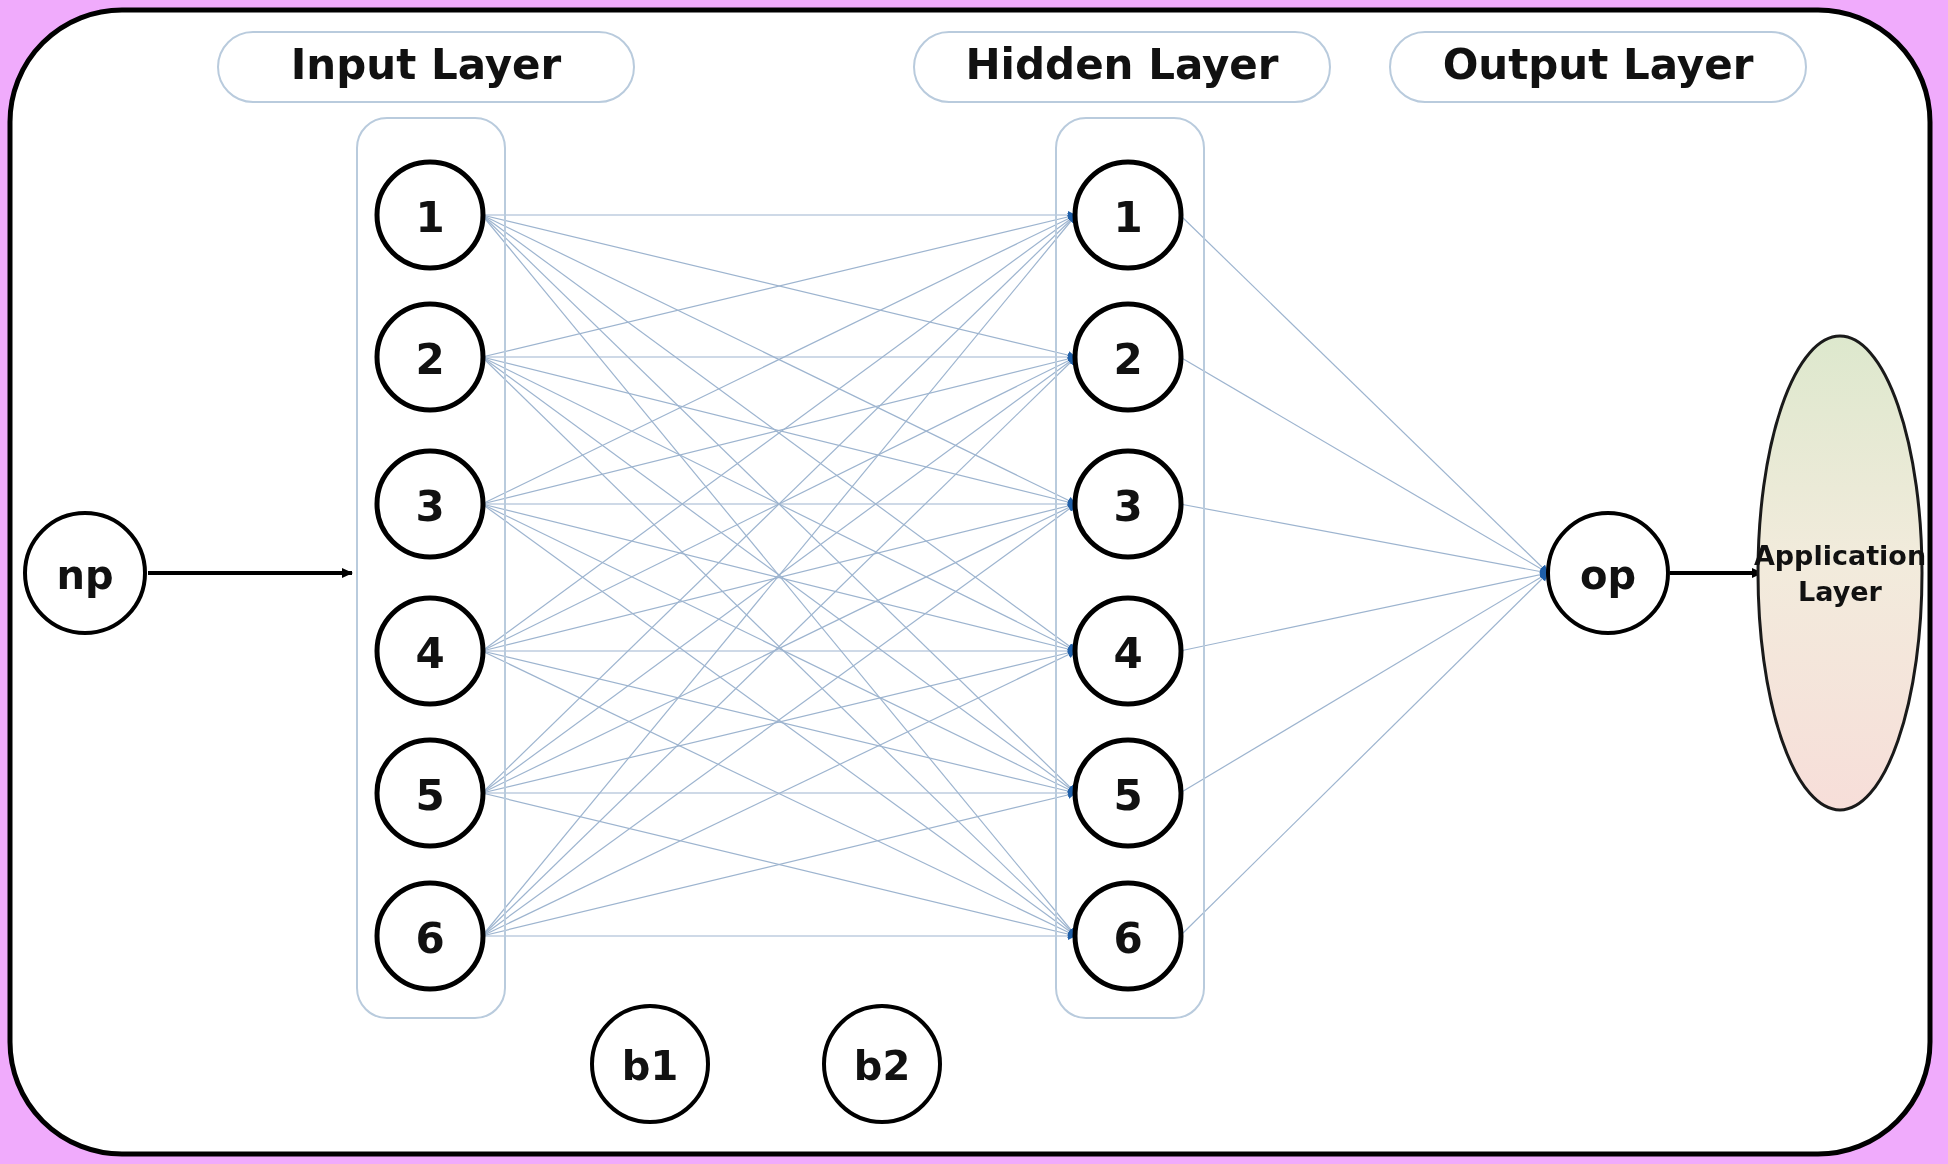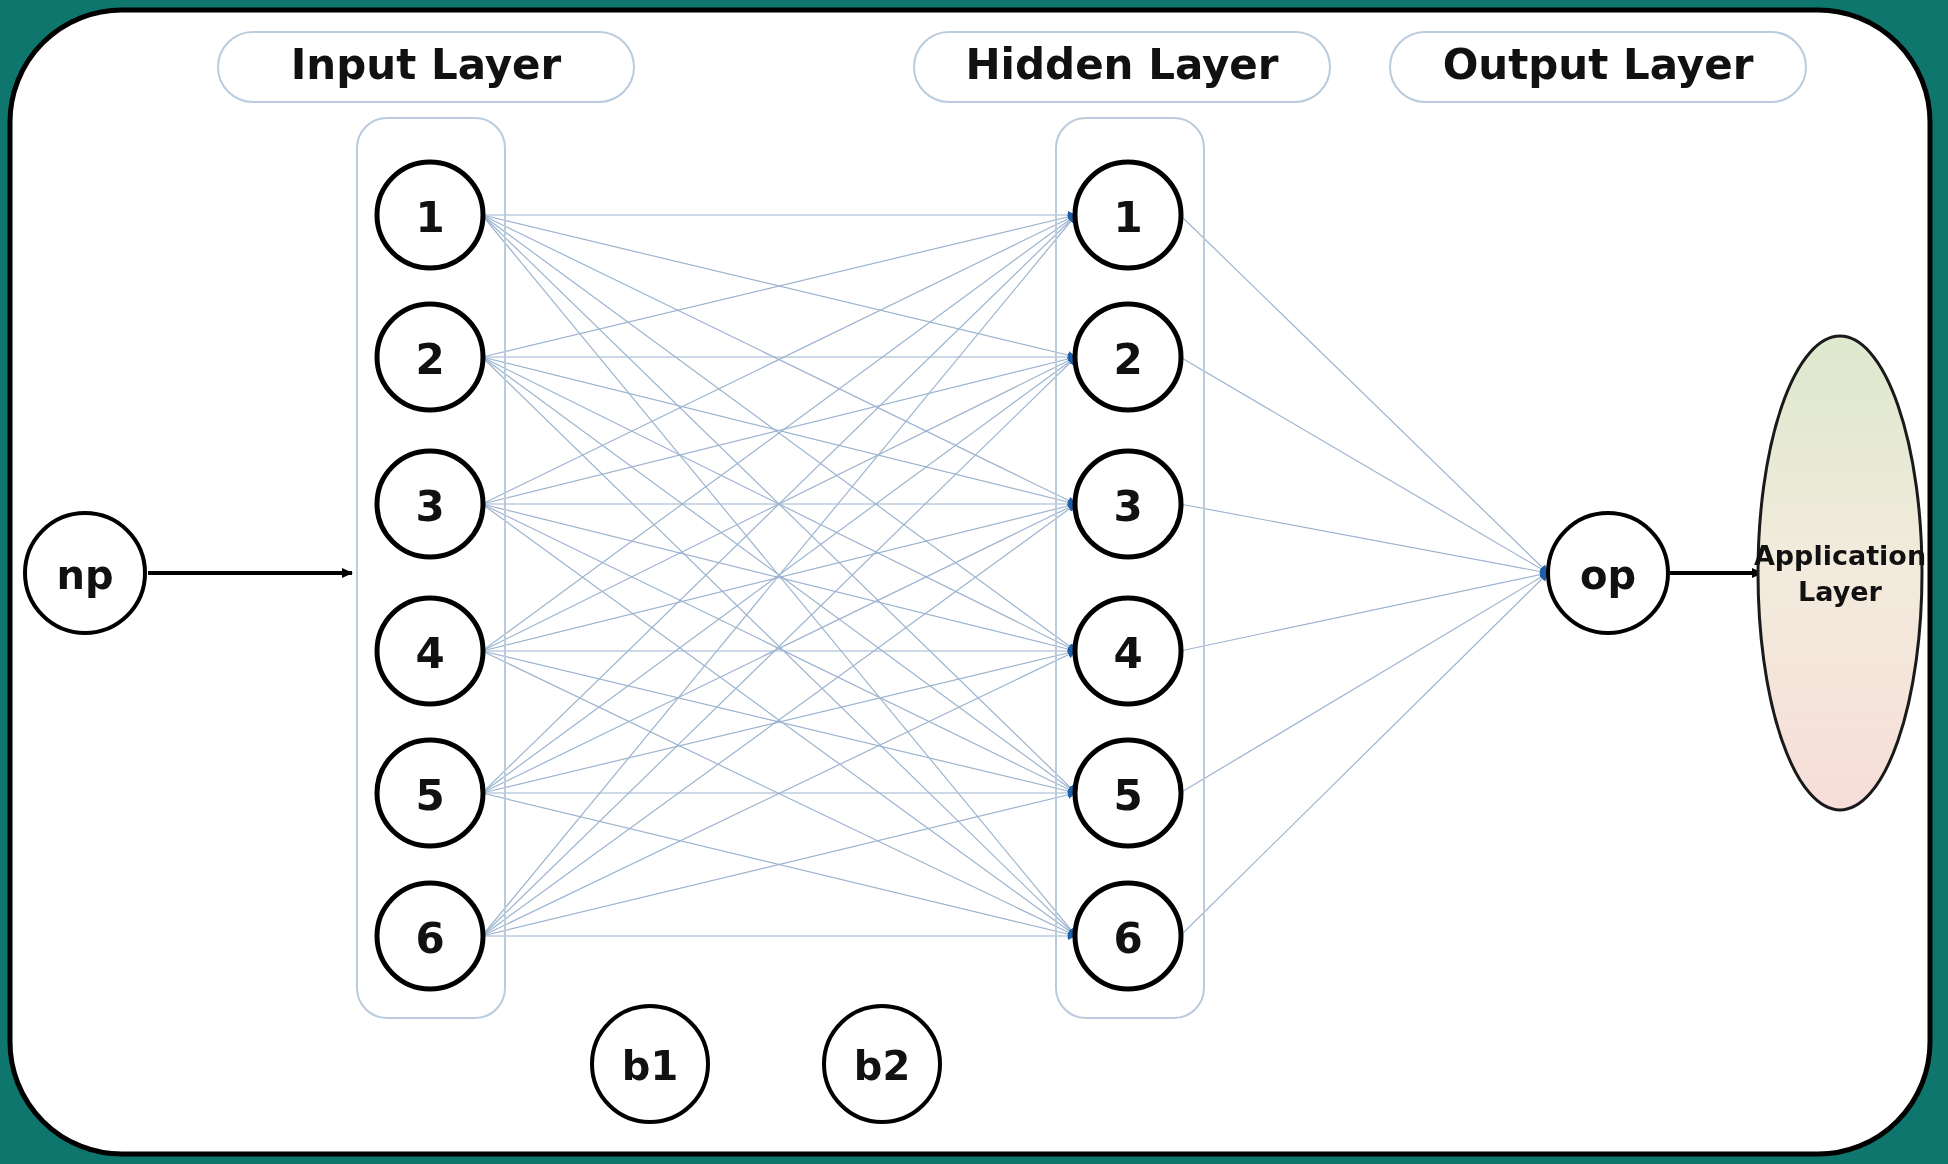--- a/index.html
+++ b/index.html
@@ -1,18 +1,18 @@
 <!DOCTYPE html>
 <html><head>
 <meta charset="utf-8">
 <style>
   html,body{margin:0;padding:0;background:#ffffff;}
   body{width:1948px;height:1164px;overflow:hidden;
        font-family:"DejaVu Sans","Liberation Sans",sans-serif;}
-  #stage{position:relative;width:1948px;height:1164px;background:#0f766e;}
+  #stage{position:relative;width:1948px;height:1164px;background:#f0abfc;}
   #stage svg{position:absolute;left:0;top:0;width:1948px;height:1164px;}
   .lbl-text{font-weight:700;fill:#111111;}
 </style>
 </head>
 <body>
 
 <div id="stage">
   <svg viewBox="0 0 1948 1164" xmlns="http://www.w3.org/2000/svg">
     <defs>
       <marker id="arrowBlack" markerWidth="12" markerHeight="12" refX="10" refY="5" orient="auto" markerUnits="userSpaceOnUse">

